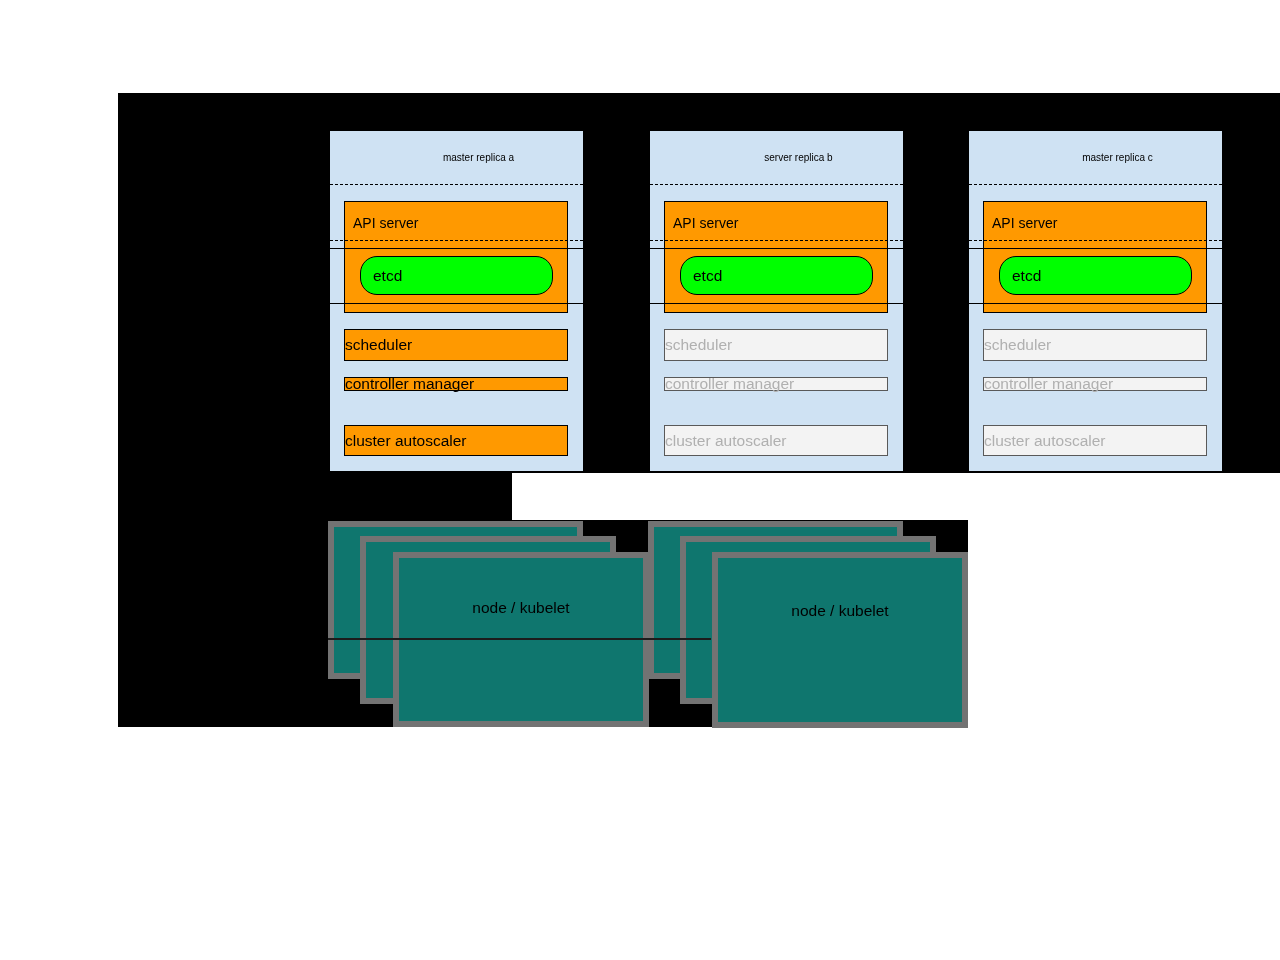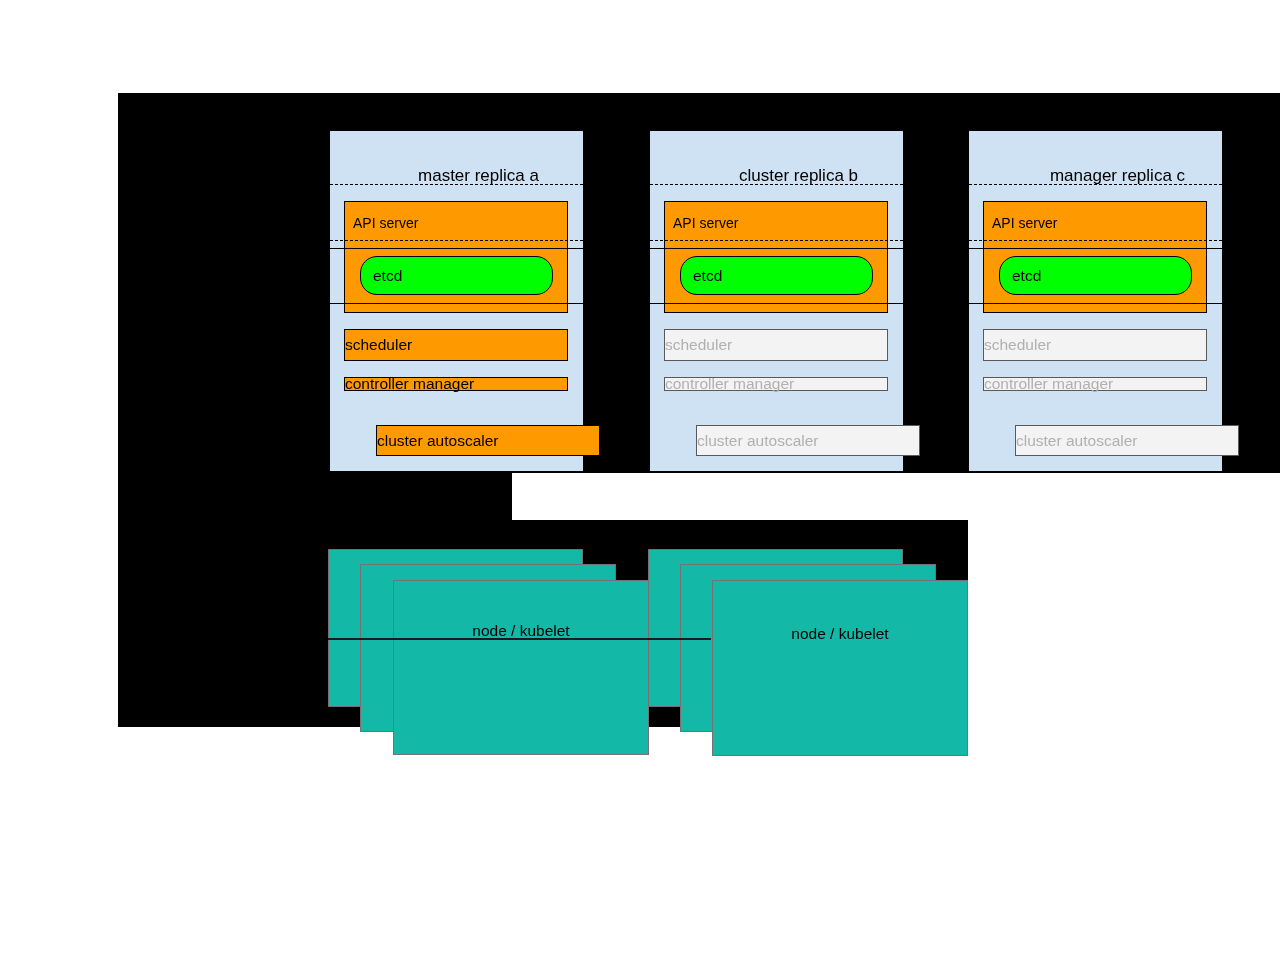--- a/index.html
+++ b/index.html
@@ -9,23 +9,23 @@
   }
   .abs{position:absolute;}
   .black{background:#000;}
 
   
   .master{
     position:absolute;top:130px;width:255px;height:342px;
     background:#cfe2f3;border:1px solid #000;box-sizing:border-box;z-index:2;
   }
   .master .title{
-    position:absolute;top:18px;left:0;right:0;height:53px;
+    position:absolute;top:0;left:0;right:0;height:53px;
     display:flex;align-items:center;justify-content:center;
-    font-size:17px;
+    font-size:10px;
     margin-left:44px;
   }
   .hline{position:absolute;left:0;right:0;height:0;z-index:5;}
   .hline.dashed{border-top:1px dashed #000;}
   .hline.solid{border-top:1px solid #000;}
 
   .api{
     position:absolute;left:14px;top:70px;width:224px;height:112px;
     background:#ff9900;border:1px solid #000;box-sizing:border-box;z-index:3;
   }
@@ -39,27 +39,26 @@
   .etcd span{padding-left:12px;}
   .comp{
     position:absolute;left:14px;width:224px;box-sizing:border-box;
     display:flex;align-items:center;font-size:15.5px;z-index:4;
   }
   .comp span{}
   .comp.on{background:#ff9900;border:1px solid #000;}
   .comp.off{background:#f3f3f3;border:1px solid #595959;color:#b0b0b0;}
   .comp.c1{top:198px;height:32px;}
   .comp.c2{top:246px;height:14px;}
-  .comp.c3{top:294px;height:31px;margin-left:32px;}
+  .comp.c3{top:294px;height:31px;}
 
   
   .node{
-    position:absolute;background:#14b8a6;border:1px solid #737373;
+    position:absolute;background:#0f766e;border:6px solid #737373;
     box-sizing:border-box;
-    margin-top:28px;
   }
   .node .nlbl{
     position:absolute;left:0;right:0;text-align:center;font-size:15.5px;
   }
   .nodeline{
     position:absolute;left:328px;top:638px;width:383px;height:0;
     border-top:2px solid #1c1c1c;z-index:9;
   }
 </style>
 </head>
@@ -88,21 +87,21 @@
     </div>
     <div class="comp on c2">
       <span>controller manager</span>
     </div>
     <div class="comp on c3">
       <span>cluster autoscaler</span>
     </div>
   </div>
 
   <div class="master" style="left:649px;">
-    <div class="title">cluster replica b</div>
+    <div class="title">server replica b</div>
     <div class="hline dashed" style="top:53px;"></div>
     <div class="api">
       <div class="lbl">API server</div>
     </div>
     <div class="hline dashed" style="top:109px;"></div>
     <div class="hline solid" style="top:117px;"></div>
     <div class="etcd">
       <span>etcd</span>
     </div>
     <div class="hline solid" style="top:172px;"></div>
@@ -111,21 +110,21 @@
     </div>
     <div class="comp off c2">
       <span>controller manager</span>
     </div>
     <div class="comp off c3">
       <span>cluster autoscaler</span>
     </div>
   </div>
 
   <div class="master" style="left:968px;">
-    <div class="title">manager replica c</div>
+    <div class="title">master replica c</div>
     <div class="hline dashed" style="top:53px;"></div>
     <div class="api">
       <div class="lbl">API server</div>
     </div>
     <div class="hline dashed" style="top:109px;"></div>
     <div class="hline solid" style="top:117px;"></div>
     <div class="etcd">
       <span>etcd</span>
     </div>
     <div class="hline solid" style="top:172px;"></div>

